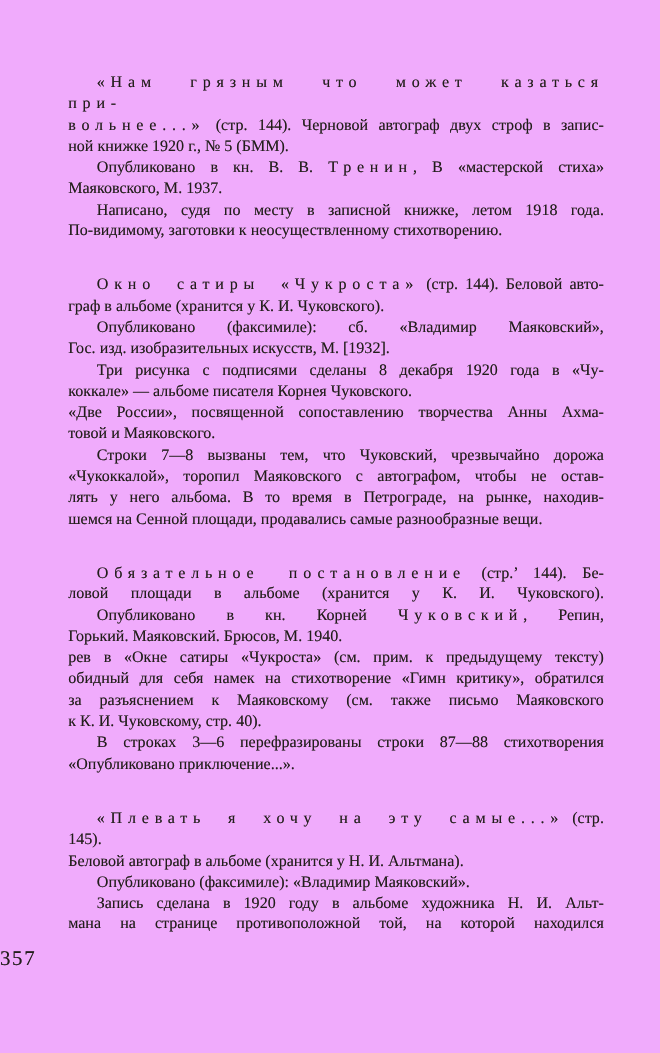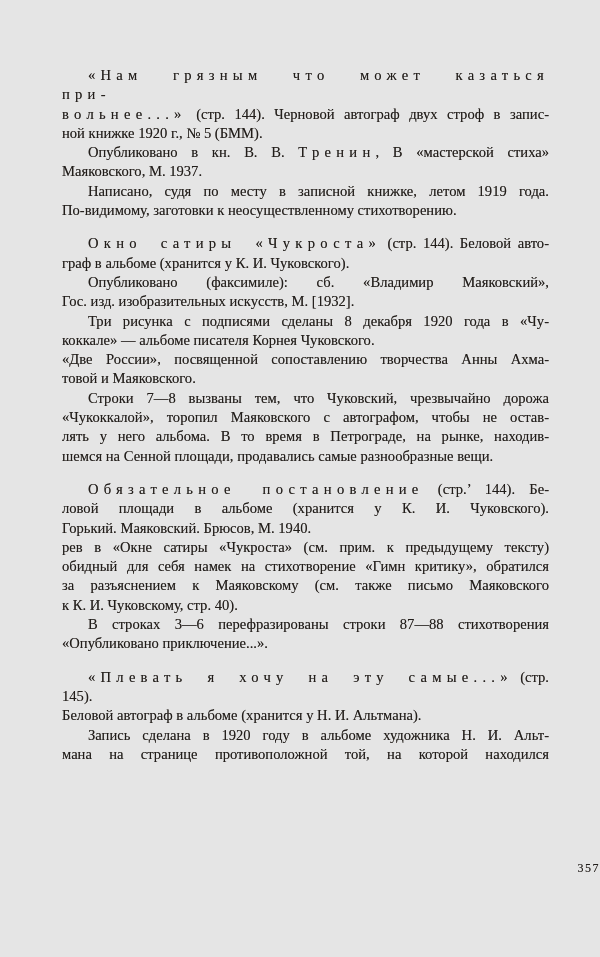--- a/index.html
+++ b/index.html
@@ -11,83 +11,85 @@
     color: #221e1b;
     font-family: "Liberation Serif", "DejaVu Serif", serif;
     overflow: hidden;
   }
   .body-col {
     position: absolute;
     left: 62px;
     top: 66px;
     width: 487px;
   }
-  .block + .block { margin-top: 14px; }
+  .block + .block { margin-top: 30px; }
   .line {
     font-size: 14.6px;
     line-height: 19.3px;
     text-align: justify;
     text-align-last: left;
     text-rendering: optimizeLegibility;
     text-shadow: 0 0 0.4px rgba(45, 38, 32, 0.55);
   }
   .line.full { text-align-last: justify; }
   .line.indent { text-indent: 26px; }
   .sp { letter-spacing: 0.36em; word-spacing: 0.5em; }
   .pageno {
     position: absolute;
     left: 0;
     right: 0;
     top: 861px;
-    text-align: right;
-    font-size: 12px;
+    text-align: left;
+    font-size: 19px;
     letter-spacing: 1.5px;
     text-shadow: 0 0 0.4px rgba(45, 38, 32, 0.55);
   }
 </style>
 </head>
 <body>
 
-<div class="page" style="background: #e5e5e5; color: rgb(34, 30, 27);">
+<div class="page" style="background: #f0abfc; color: rgb(34, 30, 27);">
   <div class="body-col">
       <div class="block">
         <div class="line indent full"><span class="sp">«Нам грязным что может казаться при-</span></div>
         <div class="line full"><span class="sp">вольнее...»</span><span> (стр. 144). Черновой автограф двух строф в запис-</span></div>
         <div class="line"><span>ной книжке 1920 г., № 5 (БММ).</span></div>
         <div class="line indent full"><span>Опубликовано в кн. В. В. </span><span class="sp">Тренин</span><span>, В «мастерской стиха»</span></div>
         <div class="line"><span>Маяковского, М. 1937.</span></div>
-        <div class="line indent full"><span>Написано, судя по месту в записной книжке, летом 1919 года.</span></div>
+        <div class="line indent full"><span>Написано, судя по месту в записной книжке, летом 1918 года.</span></div>
         <div class="line"><span>По-видимому, заготовки к неосуществленному стихотворению.</span></div>
       </div>
       <div class="block">
         <div class="line indent full"><span class="sp">Окно сатиры «Чукроста»</span><span> (стр. 144). Беловой авто-</span></div>
         <div class="line"><span>граф в альбоме (хранится у К. И. Чуковского).</span></div>
         <div class="line indent full"><span>Опубликовано (факсимиле): сб. «Владимир Маяковский»,</span></div>
         <div class="line"><span>Гос. изд. изобразительных искусств, М. [1932].</span></div>
         <div class="line indent full"><span>Три рисунка с подписями сделаны 8 декабря 1920 года в «Чу-</span></div>
         <div class="line"><span>коккале» — альбоме писателя Корнея Чуковского.</span></div>
         <div class="line full"><span>«Две России», посвященной сопоставлению творчества Анны Ахма-</span></div>
         <div class="line"><span>товой и Маяковского.</span></div>
         <div class="line indent full"><span>Строки 7—8 вызваны тем, что Чуковский, чрезвычайно дорожа</span></div>
         <div class="line full"><span>«Чукоккалой», торопил Маяковского с автографом, чтобы не остав-</span></div>
         <div class="line full"><span>лять у него альбома. В то время в Петрограде, на рынке, находив-</span></div>
         <div class="line"><span>шемся на Сенной площади, продавались самые разнообразные вещи.</span></div>
       </div>
       <div class="block">
         <div class="line indent full"><span class="sp">Обязательное постановление</span><span> (стр.’ 144). Бе-</span></div>
         <div class="line full"><span>ловой площади в альбоме (хранится у К. И. Чуковского).</span></div>
+        <div class="line indent full"><span>Опубликовано в кн. Корней </span><span class="sp">Чуковский</span><span>, Репин,</span></div>
         <div class="line"><span>Горький. Маяковский. Брюсов, М. 1940.</span></div>
         <div class="line full"><span>рев в «Окне сатиры «Чукроста» (см. прим. к предыдущему тексту)</span></div>
         <div class="line full"><span>обидный для себя намек на стихотворение «Гимн критику», обратился</span></div>
         <div class="line full"><span>за разъяснением к Маяковскому (см. также письмо Маяковского</span></div>
         <div class="line"><span>к К. И. Чуковскому, стр. 40).</span></div>
         <div class="line indent full"><span>В строках 3—6 перефразированы строки 87—88 стихотворения</span></div>
         <div class="line"><span>«Опубликовано приключение...».</span></div>
       </div>
       <div class="block">
         <div class="line indent full"><span class="sp">«Плевать я хочу на эту самые...»</span><span> (стр. 145).</span></div>
         <div class="line"><span>Беловой автограф в альбоме (хранится у Н. И. Альтмана).</span></div>
+        <div class="line indent"><span>Опубликовано (факсимиле): «Владимир Маяковский».</span></div>
         <div class="line indent full"><span>Запись сделана в 1920 году в альбоме художника Н. И. Альт-</span></div>
         <div class="line full"><span>мана на странице противоположной той, на которой находился</span></div>
       </div>
     </div>
   <div class="pageno">357</div>
 </div>
 
 </body></html>

